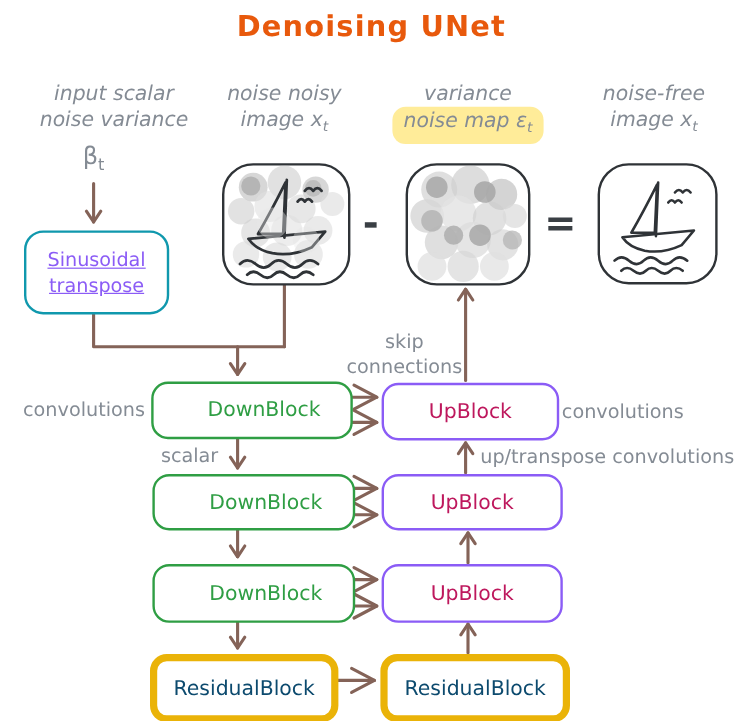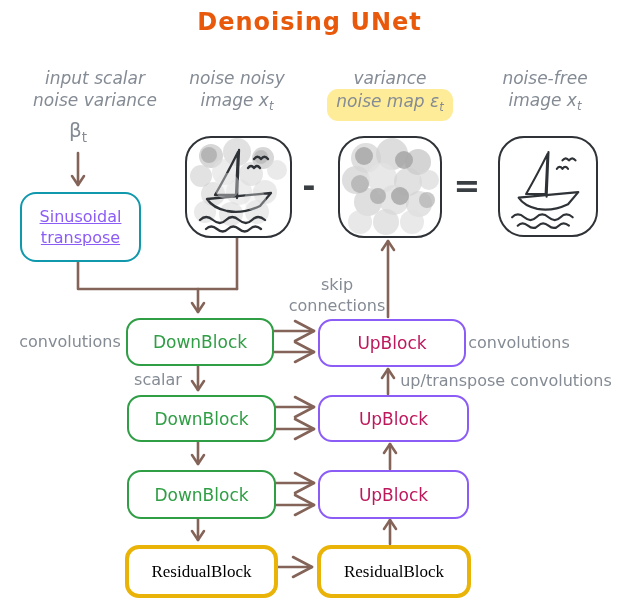--- a/index.html
+++ b/index.html
@@ -23,23 +23,23 @@
   }
   
   .op{color:#3a3f44;font-size:32px;font-weight:bold;line-height:32px;text-align:center;}
   
   .box{
     display:flex;align-items:center;justify-content:center;flex-direction:column;
     background:#fff;border-radius:16px;text-align:center;z-index:2;
   }
   .teal-box{border:2px solid #1098ad;color:#8b5cf6;font-size:16px;line-height:21px;text-decoration:underline;}
   .blk{font-size:17px;border-radius:14px;}
-  .green-box{border:2px solid #2f9e44;color:#2f9e44;}
+  .green-box{border:2px solid #2f9e44;color:#2f9e44;padding-left:20px;}
   .orange-box{border:2px solid #8b5cf6;color:#be185d;}
-  .purple-box{border:4px solid #eab308;color:#000000;font-family:Liberation Serif, serif;}
+  .purple-box{border:6px solid #eab308;color:#0c4a6e;}
   
   .note{color:#848b94;font-size:16px;line-height:21px;text-align:center;z-index:2;}
   
   .img{
     background:#fff;border:2.5px solid #2f3337;border-radius:26px;
     overflow:hidden;z-index:2;
   }
   .img svg{display:block;width:100%;height:100%;}
   .arrows{left:0;top:0;z-index:1;pointer-events:none;}
 </style>

